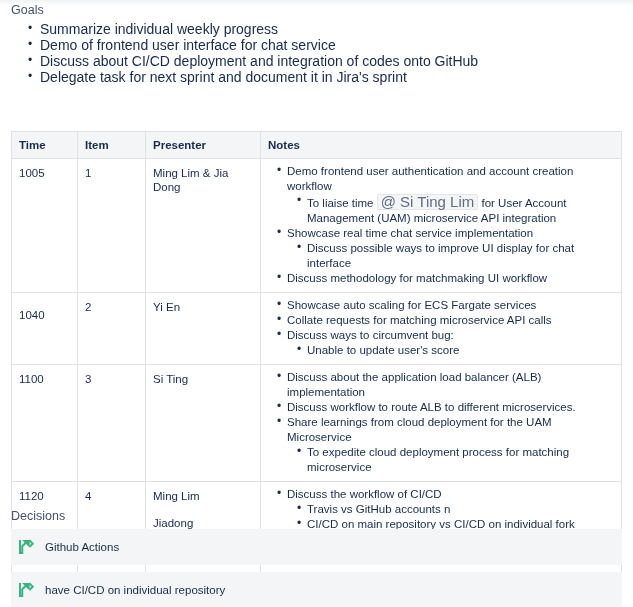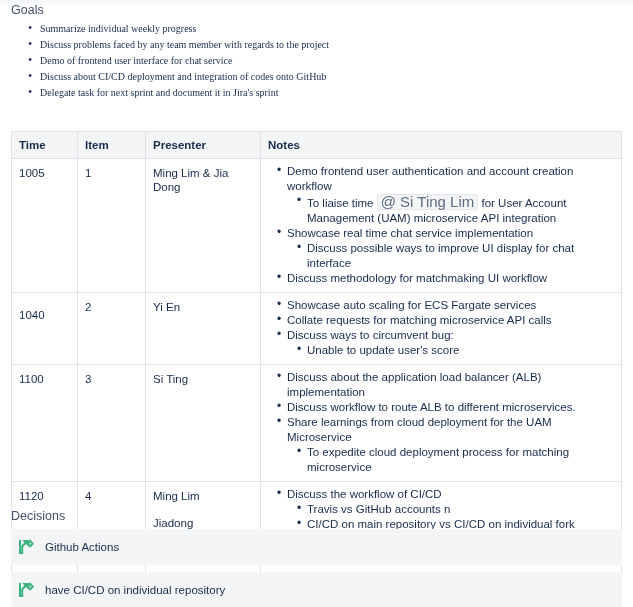--- a/index.html
+++ b/index.html
@@ -48,26 +48,25 @@
   .goals-list {
     position: absolute;
     left: 11px;
     top: 22px;
     margin: 0;
     padding-left: 29px;
     list-style: none;
   }
   .goals-list li {
     position: relative;
-    font-size: 10px;
+    font-size: 14px;
     line-height: 14px;
     color: #172b4d;
     margin: 0 0 2px 0;
     white-space: nowrap;
-    font-family: Liberation Serif, serif;
   }
   .goals-list li::before {
     content: "\2022";
     position: absolute;
     left: -12px;
     top: -1px;
     font-size: 12px;
     color: #172b4d;
   }
 
@@ -186,21 +185,20 @@
 <body>
 
 <div class="page">
 
   <div class="top-shade"></div>
 
   <h2 class="section-heading" id="goals-heading">Goals</h2>
 
   <ul class="goals-list" id="goals-list">
       <li>Summarize individual weekly progress</li>
-      <li>Discuss problems faced by any team member with regards to the project</li>
       <li>Demo of frontend user interface for chat service</li>
       <li>Discuss about CI/CD deployment and integration of codes onto GitHub</li>
       <li>Delegate task for next sprint and document it in Jira's sprint</li>
     </ul>
 
 
   <table class="topics-table">
     <colgroup>
       <col class="col-time">
         <col class="col-item">

